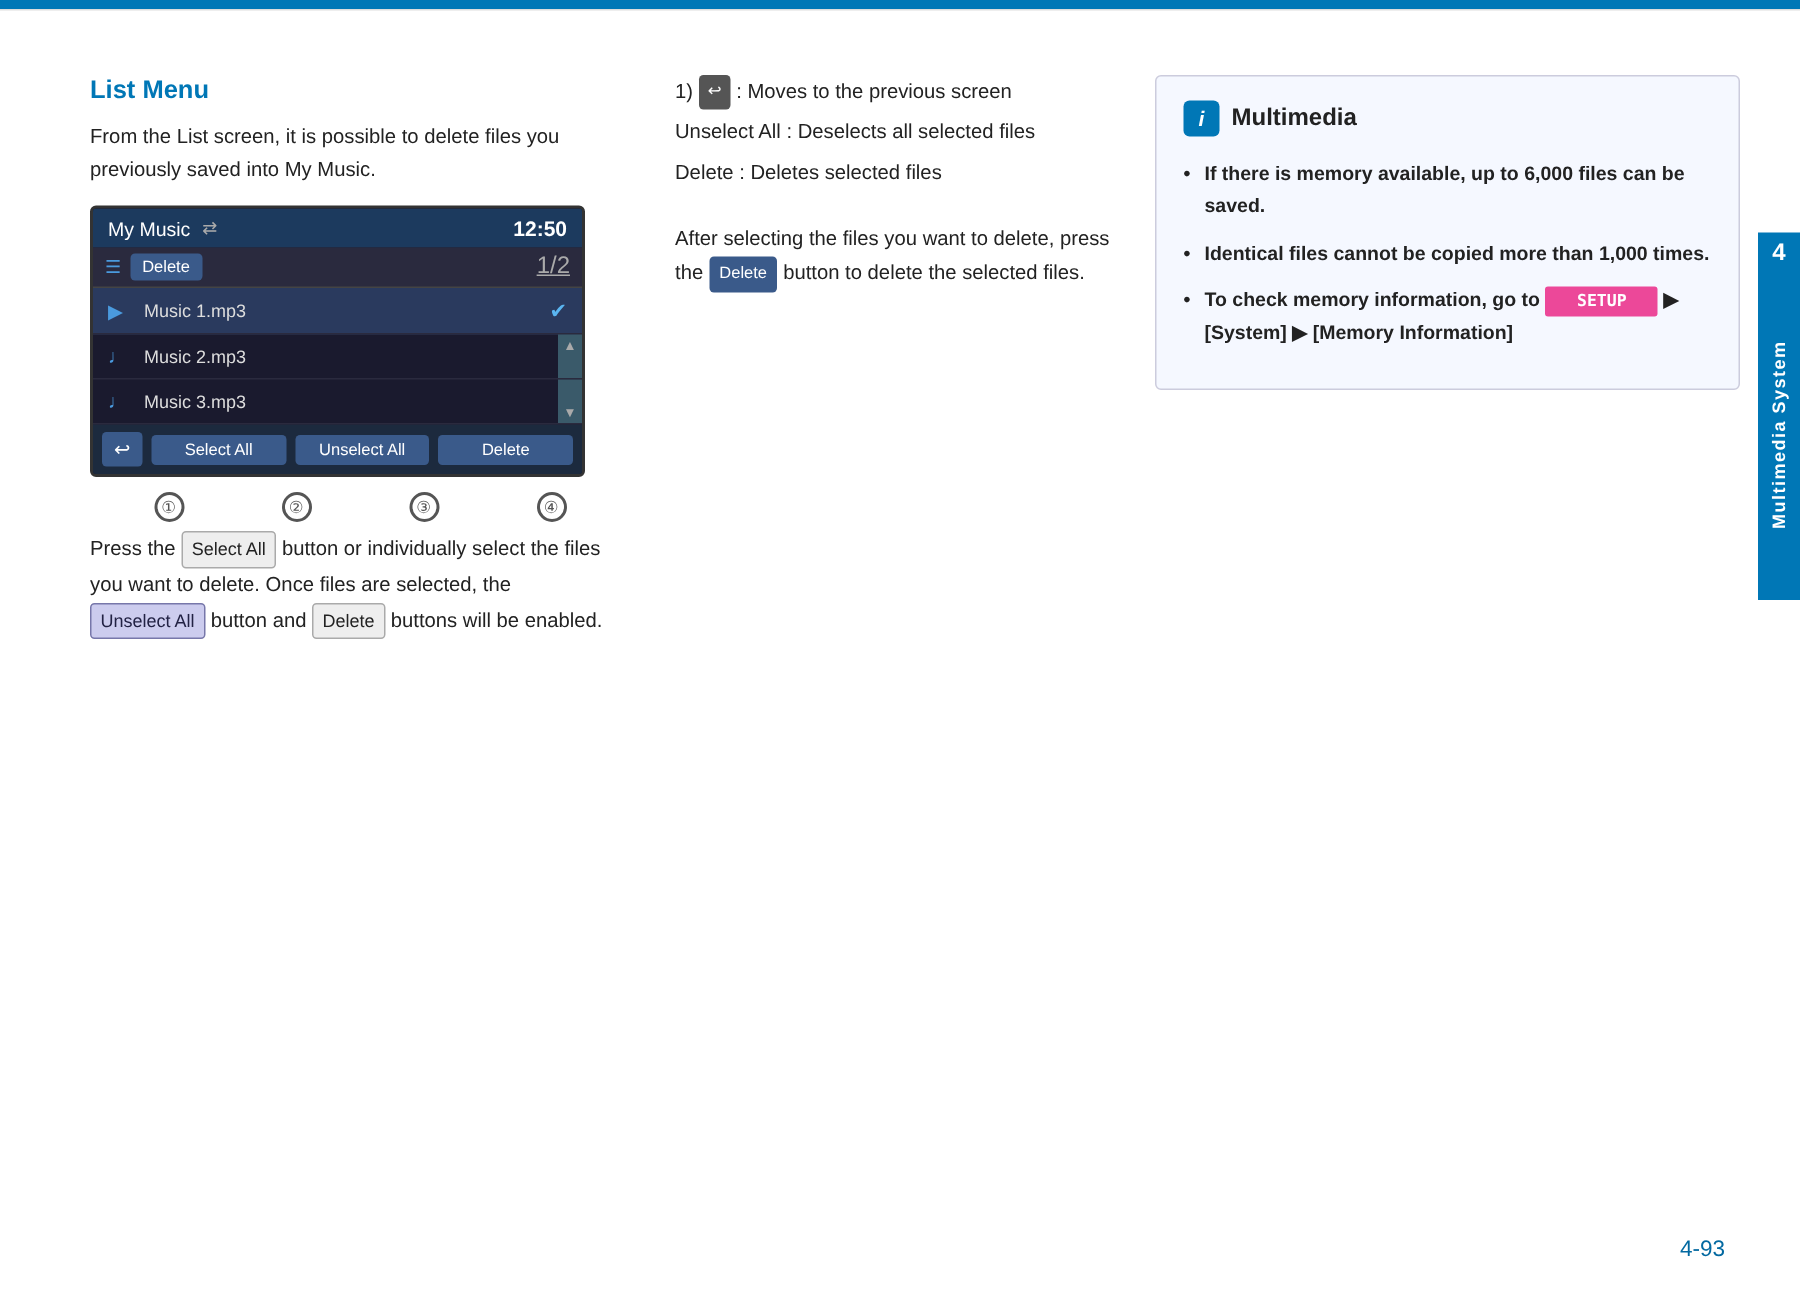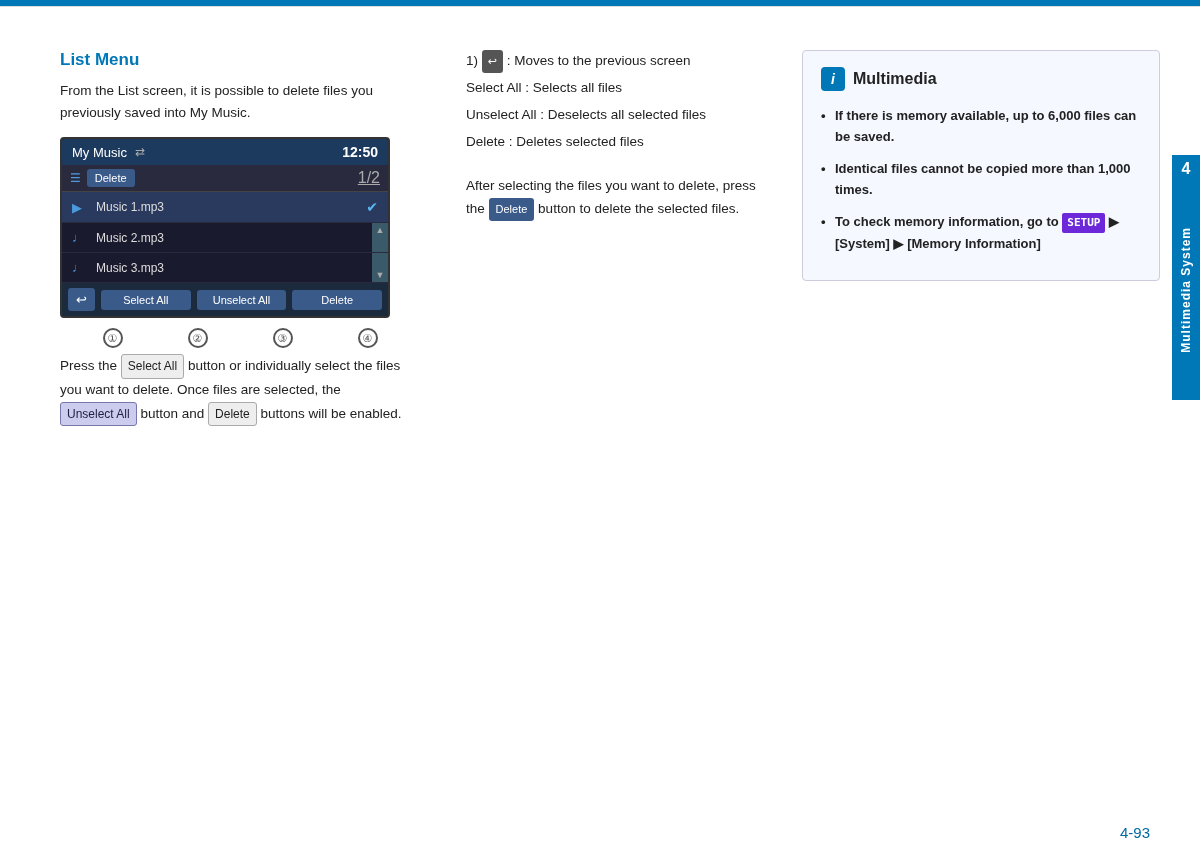--- a/index.html
+++ b/index.html
@@ -62,21 +62,21 @@
 
     
     .main-content {
       position: absolute;
       top: 30px;
       left: 60px;
       right: 40px;
       bottom: 40px;
       display: flex;
       flex-direction: row;
-      gap: 46px;
+      gap: 30px;
     }
 
     
     .left-col {
       width: 360px;
       flex-shrink: 0;
     }
 
     .section-title {
       color: #0077b6;
@@ -366,24 +366,24 @@
 
     .info-bullets li::before {
       content: "•";
       position: absolute;
       left: 0;
       color: #222;
     }
 
     .setup-tag {
       display: inline-block;
-      background: #6d28d9;
+      background: #ec4899;
       color: #fff;
       font-size: 11px;
-      padding: 1px 5px;
+      padding: 1px 21px;
       border-radius: 2px;
       font-family: monospace;
       font-weight: bold;
       text-align: center;
     }
 
     
     .page-number {
       position: absolute;
       bottom: 20px;
@@ -489,23 +489,20 @@
       <span>buttons will be enabled.</span>
     </div>
   </div>
 
   <div class="mid-col">
     <ul class="steps-list">
       <li>
         <span>1) </span>
         <span class="back-icon-inline">↩</span>
         <span> : Moves to the previous screen</span>
-      </li>
-      <li>
-        <span>Select All : Selects all files</span>
       </li>
       <li>
         <span>Unselect All : Deselects all selected files</span>
       </li>
       <li>
         <span>Delete : Deletes selected files</span>
       </li>
     </ul>
 
     <div class="after-text">

